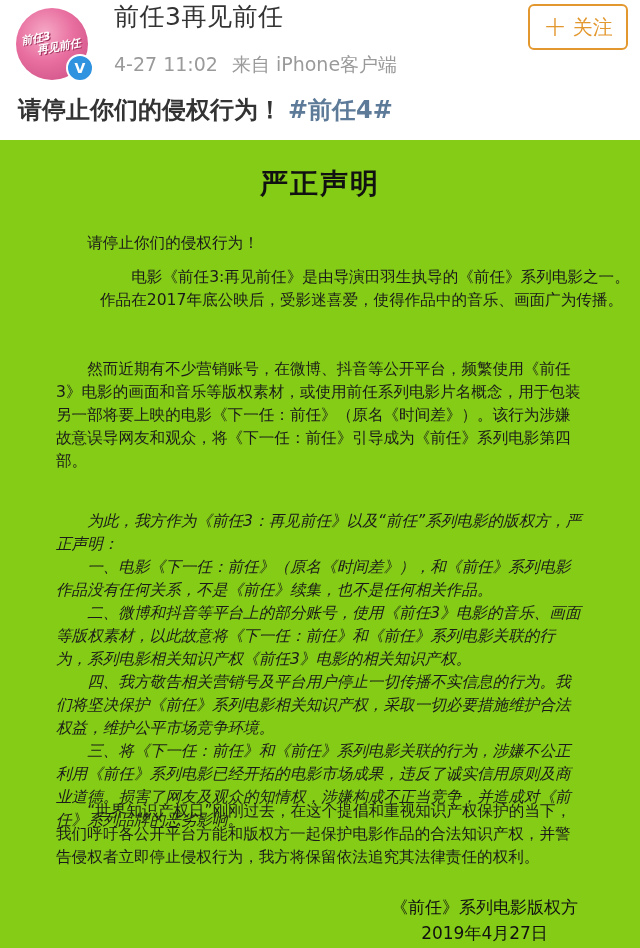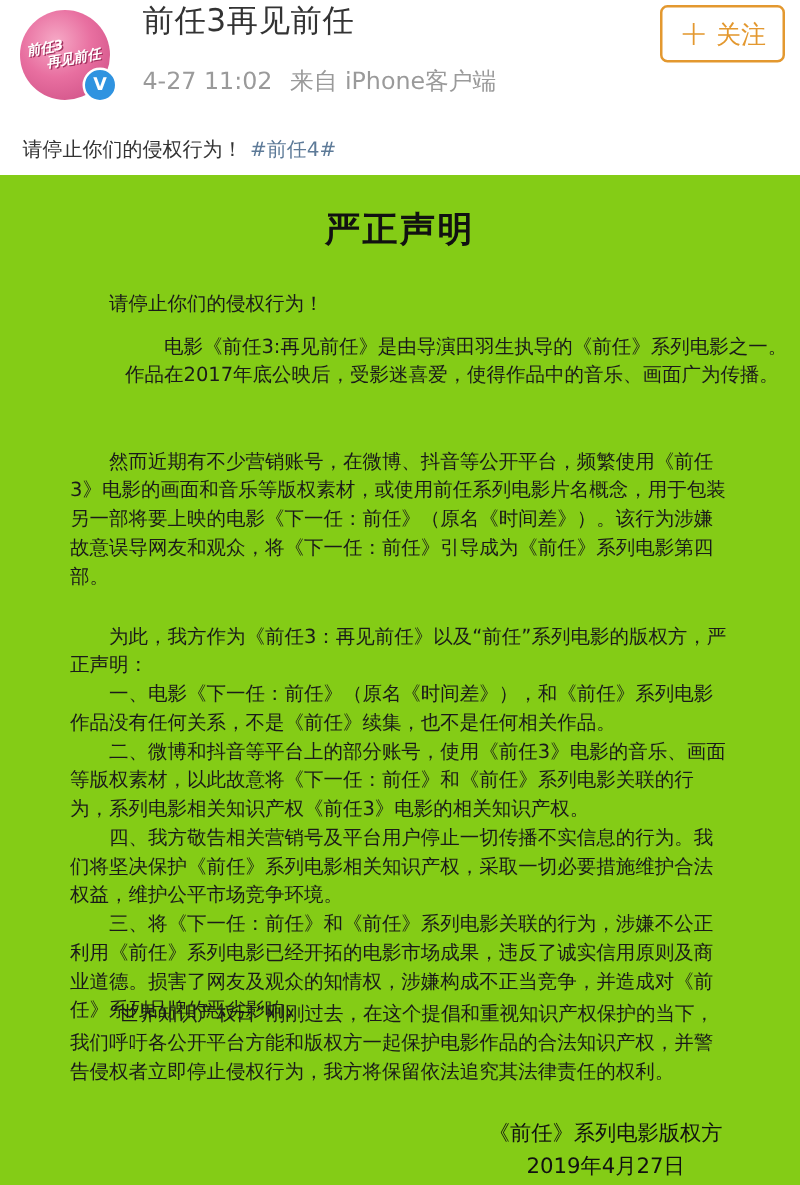--- a/index.html
+++ b/index.html
@@ -41,22 +41,22 @@
     .meta span + span { margin-left: 14px; }
     .follow-btn {
       position: absolute; left: 528px; top: 4px; width: 100px; height: 46px;
       border: 2px solid #e3982f; border-radius: 6px; box-sizing: border-box;
       color: #e3982f; font-size: 20px;
       display: flex; align-items: center; justify-content: center;
       background: #fff;
     }
     .follow-btn .plus { font-size: 28px; font-weight: 300; margin-right: 6px; line-height: 1; }
     .post-text {
-      position: absolute; left: 18px; top: 110px;
-      font-size: 16px; color: #333;
+      position: absolute; left: 18px; top: 94px;
+      font-size: 24px; color: #333; font-weight: bold;
     }
     .post-text .hashtag { color: #5d7a98; margin-left: 6px; }
 
     .statement {
       position: absolute; left: 0; top: 140px; width: 640px; height: 808px;
       background: #84cc16;
     }
     .title {
       position: absolute; left: 0; top: 25px; width: 640px; text-align: center;
       font-size: 28px; font-weight: bold; color: #111; letter-spacing: 2px;
@@ -104,21 +104,21 @@
   </div>
 
   <div class="body-text" style="top:126px;margin-left:44px;">
     <p class="p">电影《前任3:再见前任》是由导演田羽生执导的《前任》系列电影之一。作品在2017年底公映后，受影迷喜爱，使得作品中的音乐、画面广为传播。</p>
   </div>
 
   <div class="body-text" style="top:218px;">
     <p class="p">然而近期有不少营销账号，在微博、抖音等公开平台，频繁使用《前任3》电影的画面和音乐等版权素材，或使用前任系列电影片名概念，用于包装另一部将要上映的电影《下一任：前任》（原名《时间差》）。该行为涉嫌故意误导网友和观众，将《下一任：前任》引导成为《前任》系列电影第四部。</p>
   </div>
 
-  <div class="body-text" style="top:358px;">
+  <div class="body-text" style="top:370px;font-style:italic;">
     <p class="p">为此，我方作为《前任3：再见前任》以及“前任”系列电影的版权方，严正声明：</p>
     <p class="p">一、电影《下一任：前任》（原名《时间差》），和《前任》系列电影作品没有任何关系，不是《前任》续集，也不是任何相关作品。</p>
     <p class="p">二、微博和抖音等平台上的部分账号，使用《前任3》电影的音乐、画面等版权素材，以此故意将《下一任：前任》和《前任》系列电影关联的行为，系列电影相关知识产权《前任3》电影的相关知识产权。</p>
     <p class="p">四、我方敬告相关营销号及平台用户停止一切传播不实信息的行为。我们将坚决保护《前任》系列电影相关知识产权，采取一切必要措施维护合法权益，维护公平市场竞争环境。</p>
     <p class="p">三、将《下一任：前任》和《前任》系列电影关联的行为，涉嫌不公正利用《前任》系列电影已经开拓的电影市场成果，违反了诚实信用原则及商业道德。损害了网友及观众的知情权，涉嫌构成不正当竞争，并造成对《前任》系列品牌的恶劣影响。</p>
   </div>
 
   <div class="body-text" style="top:660px;">
     <p class="p">“世界知识产权日”刚刚过去，在这个提倡和重视知识产权保护的当下，我们呼吁各公开平台方能和版权方一起保护电影作品的合法知识产权，并警告侵权者立即停止侵权行为，我方将保留依法追究其法律责任的权利。</p>
   </div>

